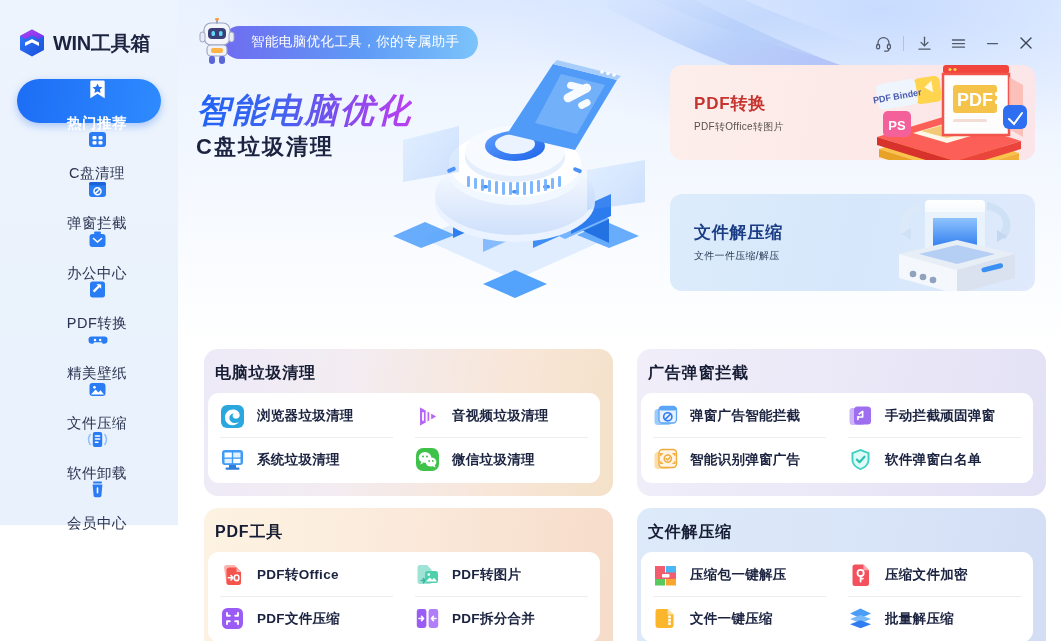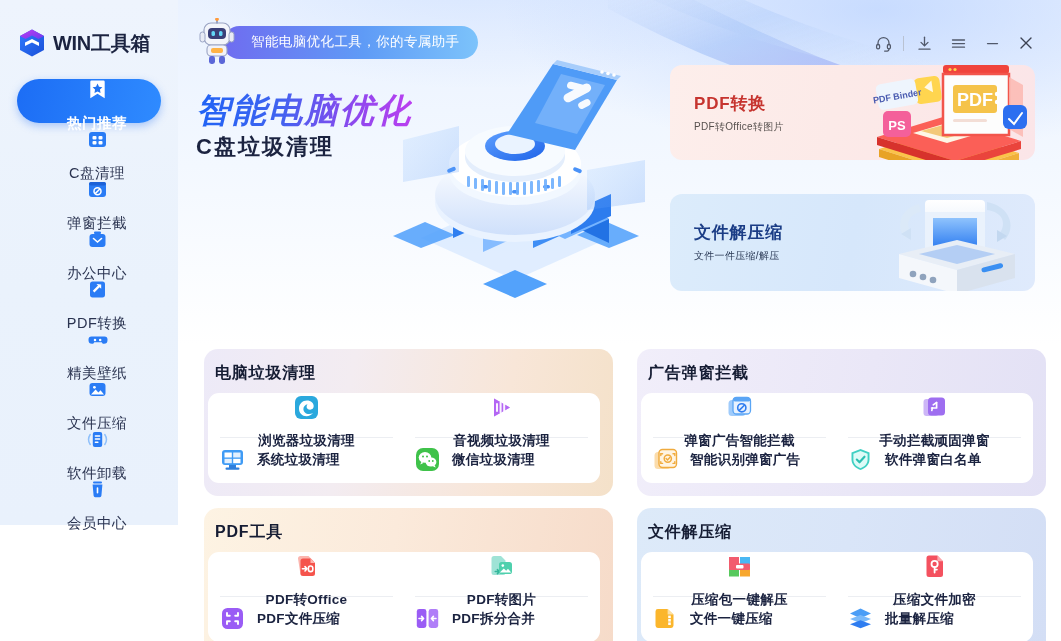--- a/index.html
+++ b/index.html
@@ -261,21 +261,21 @@
     grid-template-columns: 1fr 1fr;
     column-gap: 22px;
   }
   .tile {
     display: flex;
     align-items: center;
     gap: 12px;
     height: 43px;
     cursor: pointer;
   }
-  .tile.bordered { border-bottom: 1px solid #eceef2; flex-direction: column; }
+  .tile.bordered { border-bottom: 1px solid #eceef2; }
   .tile .tico { width: 25px; height: 25px; flex: 0 0 25px; display: block; }
   .tile-label {
     font-size: 13.5px;
     font-weight: 700;
     color: #1b2340;
     letter-spacing: .3px;
     white-space: nowrap;
   }
 </style>
 </head>

